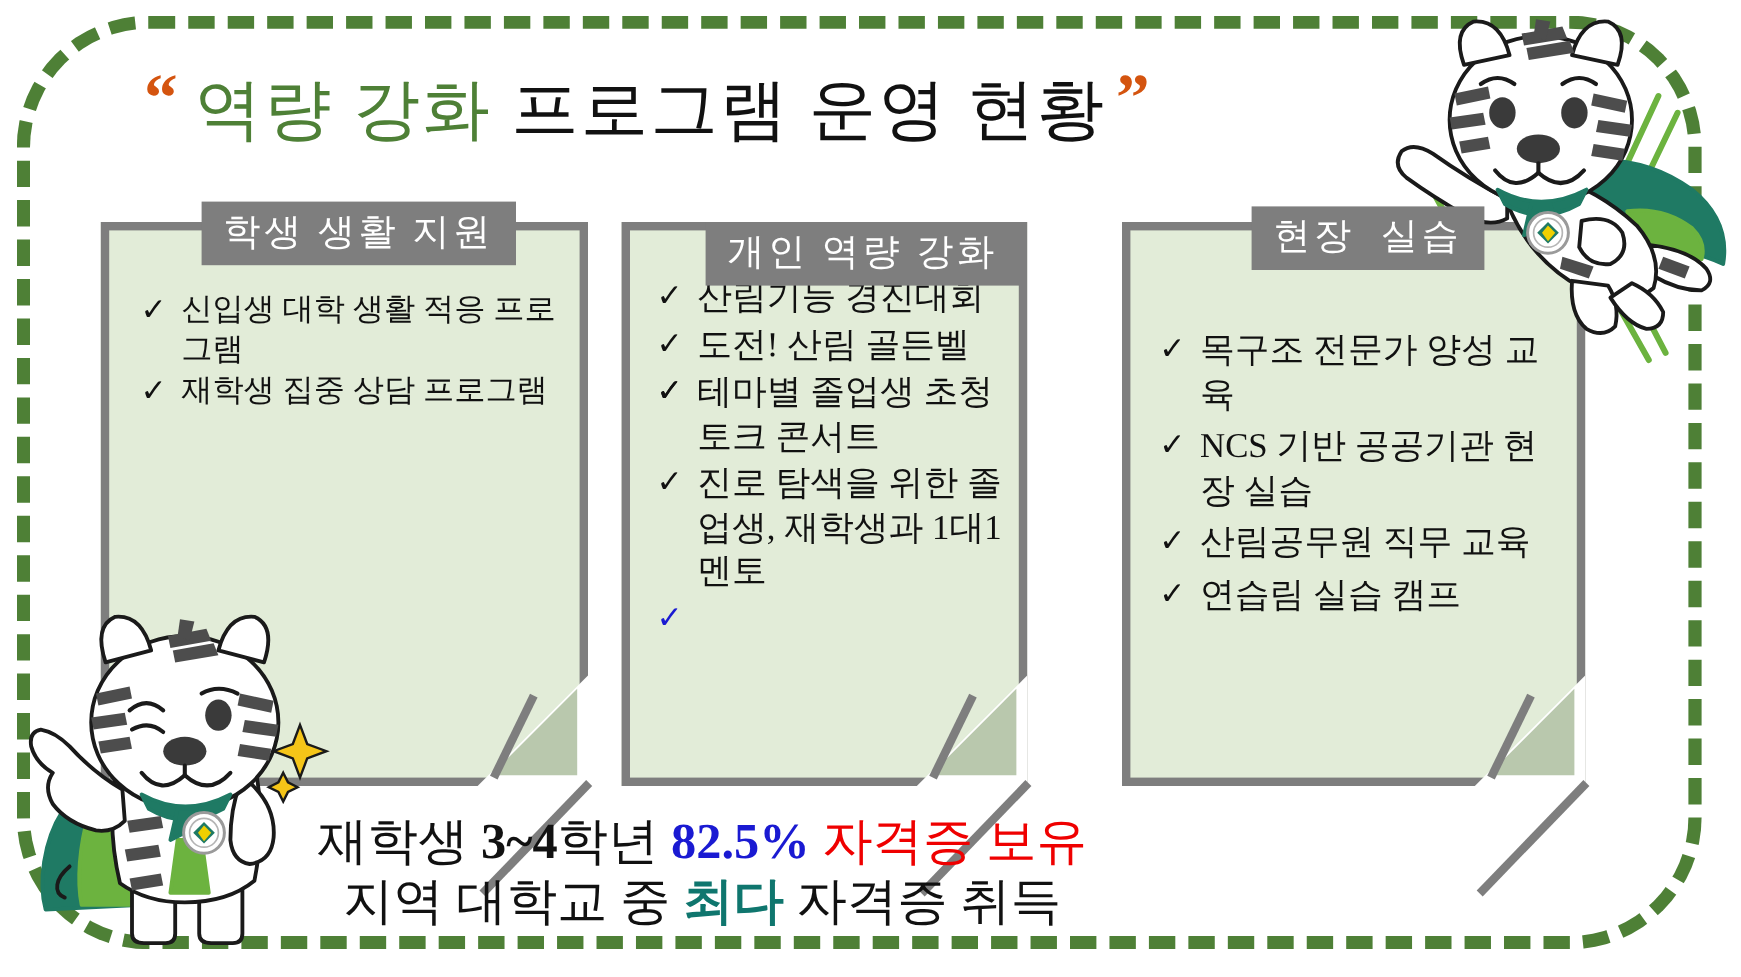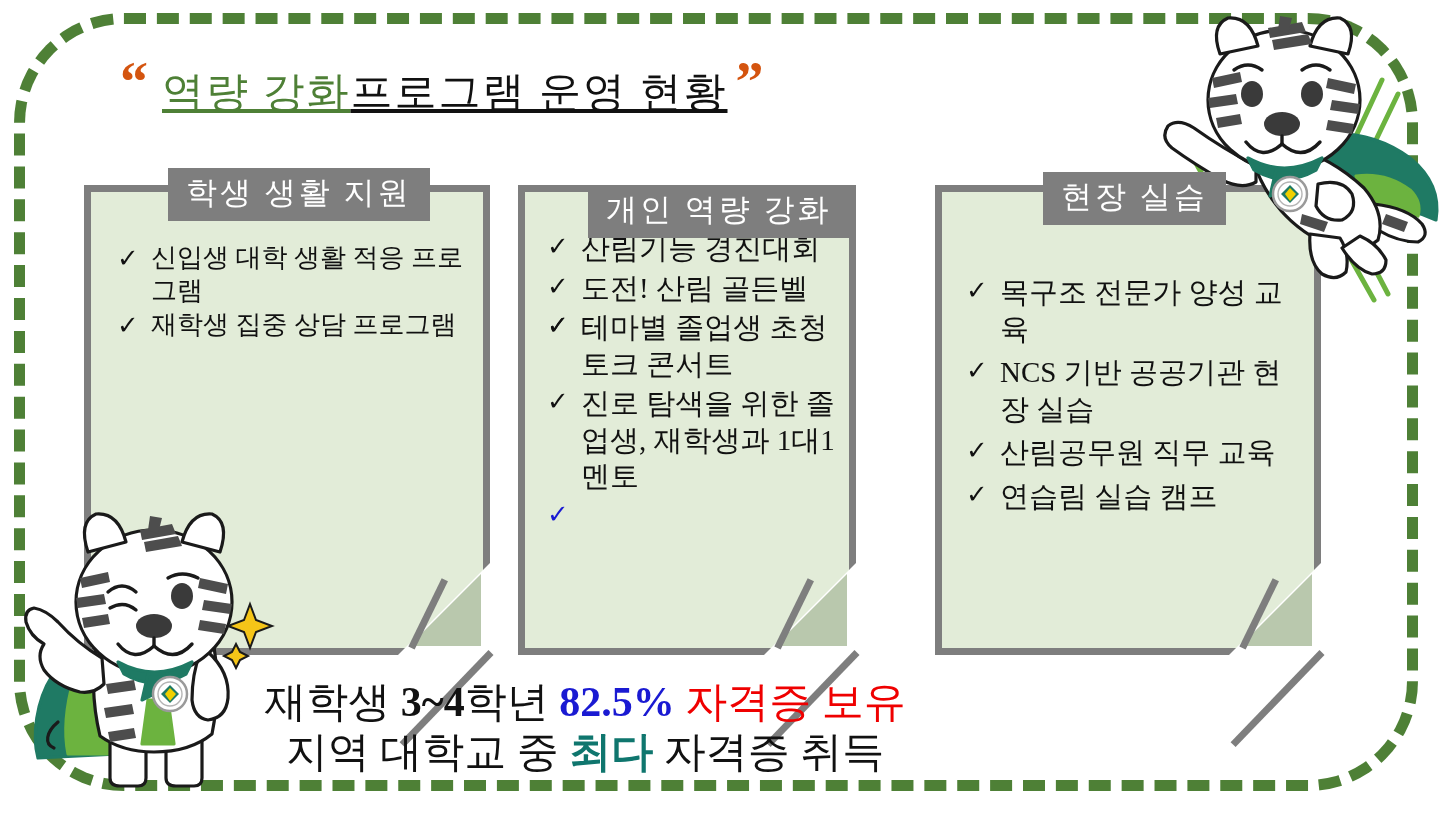--- a/index.html
+++ b/index.html
@@ -37,24 +37,23 @@
     left: 120px;
     top: 42px;
     width: 1070px;
     height: 100px;
     display: flex;
     align-items: center;
     justify-content: flex-start;
     white-space: nowrap;
   }
   .title-text {
-    font-size: 42px;
+    font-size: 56px;
     letter-spacing: 2px;
     line-height: 1;
-    text-decoration: underline;
   }
   .title-quote {
     color: #d4540f;
     font-size: 56px;
     font-weight: bold;
     line-height: 1;
     position: relative;
     top: -10px;
   }
   .title-green { color: #4e8036; }
@@ -119,21 +118,21 @@
     font-size: 31px;
     letter-spacing: 3px;
     text-align: center;
     padding: 4px 18px 7px 18px;
     white-space: nowrap;
     box-sizing: border-box;
     z-index: 5;
   }
   #banner-1 { left: 168px; top: 168px; }
   #banner-2 { left: 588px; top: 185px; }
-  #banner-3 { left: 1043px; top: 172px; }
+  #banner-3 { left: 1043px; top: 172px; font-family: Liberation Mono, monospace; }
 
   
   .card-list {
     position: absolute;
     left: 0;
     right: 0;
     list-style: none;
     margin: 0;
     padding: 0;
   }
@@ -188,21 +187,21 @@
 </head>
 <body>
 
 <div id="slide">
 
   <div id="frame"></div>
 
   <div id="title-row">
     <span class="title-quote">“</span>
     <span class="title-text title-green" style="margin-left:14px;">역량 강화</span>
-    <span class="title-text title-black" style="margin-left:0;">프로그램 운영 현황</span>
+    <span class="title-text title-black" style="margin-left:16px;">프로그램 운영 현황</span>
     <span class="title-quote" style="margin-left:8px;">”</span>
   </div>
 
   <div class="card" id="card-1">
     <ul class="card-list" id="list-1">
       <li class="card-item">
         <span class="chk">✓</span>
         <span>신입생 대학 생활 적응 프로그램</span>
       </li>
       <li class="card-item">

